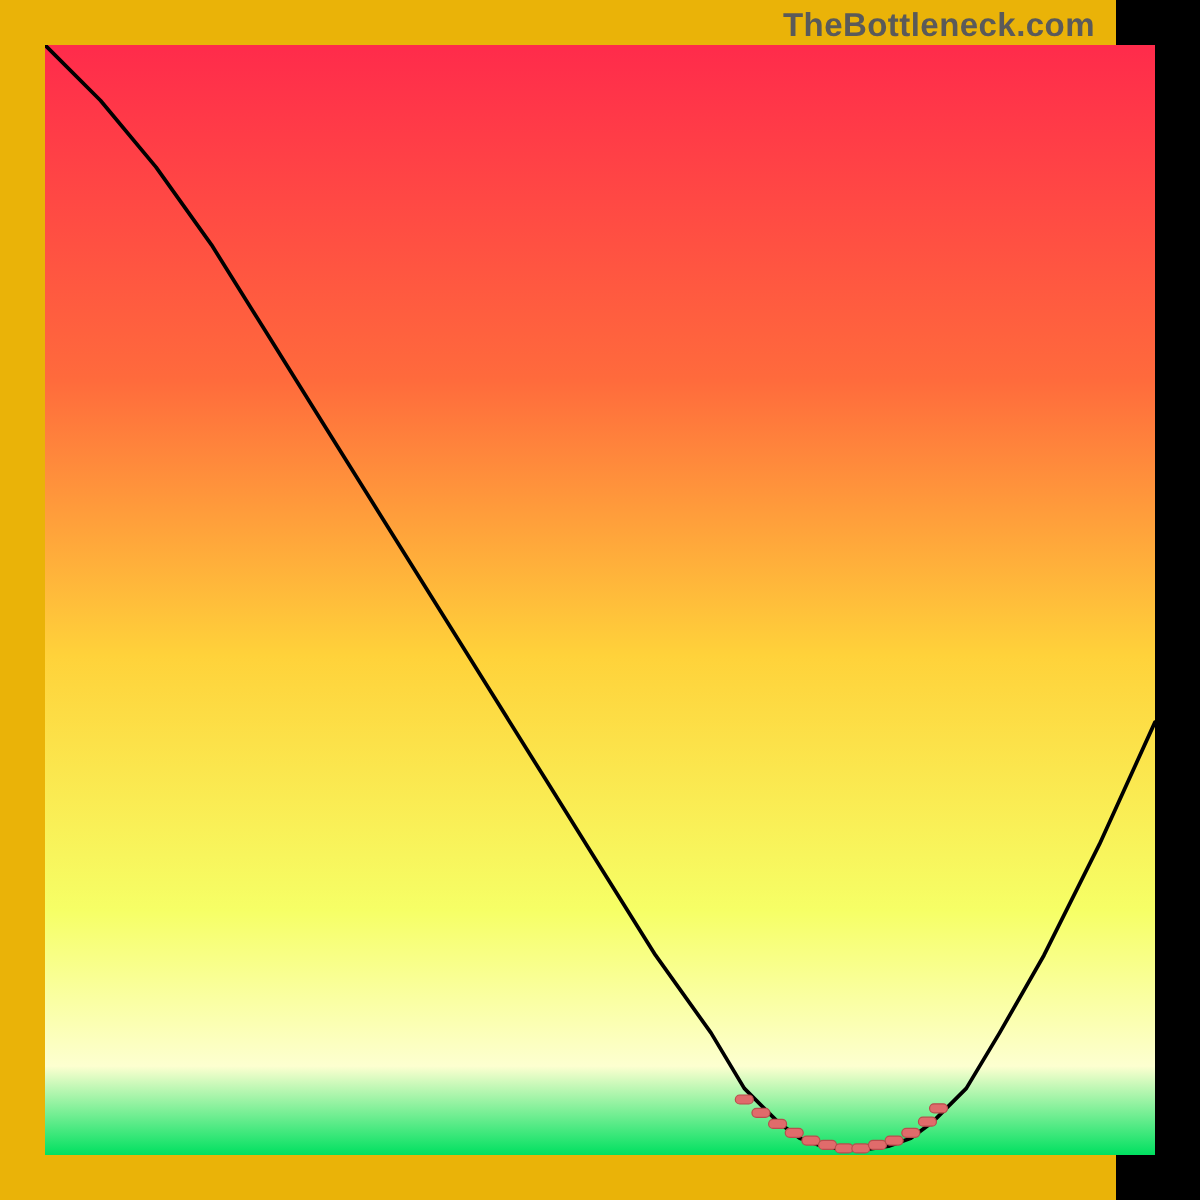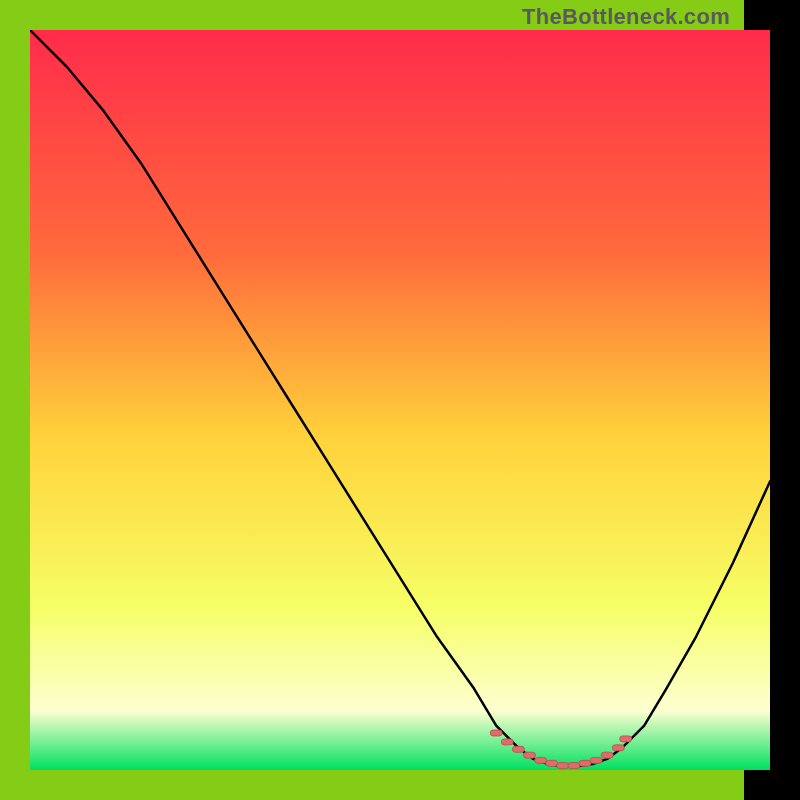--- a/index.html
+++ b/index.html
@@ -8,21 +8,21 @@
     width: 800px;
     height: 800px;
     background: #000;
     overflow: hidden;
     font-family: Arial, Helvetica, sans-serif;
   }
   .container {
     position: relative;
     width: 744px;
     height: 800px;
-    background: #84cc16;
+    background: #eab308;
   }
   .watermark {
     position: absolute;
     top: 4px;
     right: 14px;
     color: #5a5a5a;
     font-size: 22px;
     font-weight: 600;
     letter-spacing: 0.3px;
     z-index: 10;

